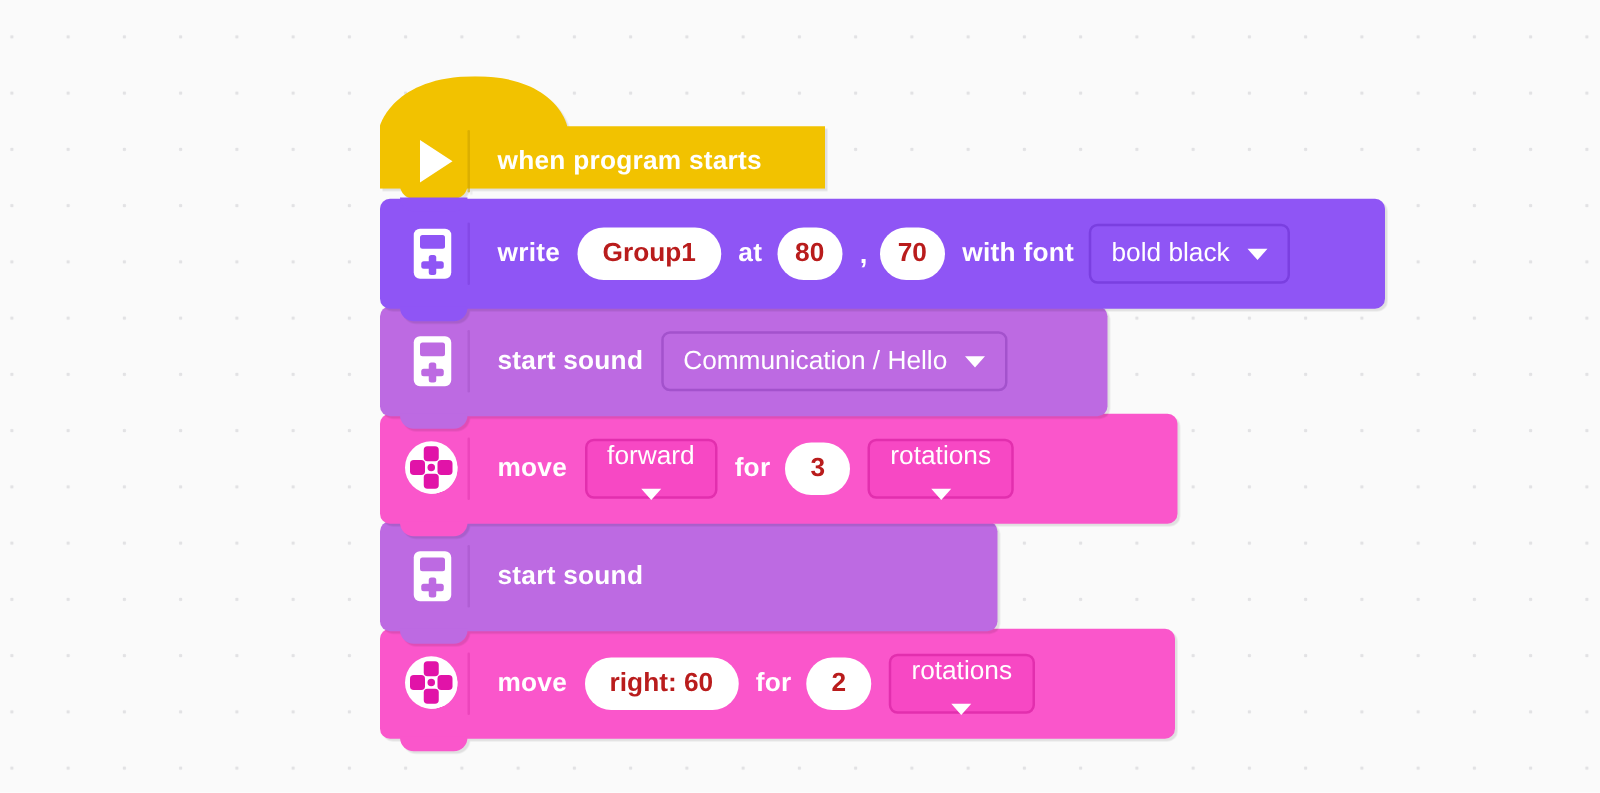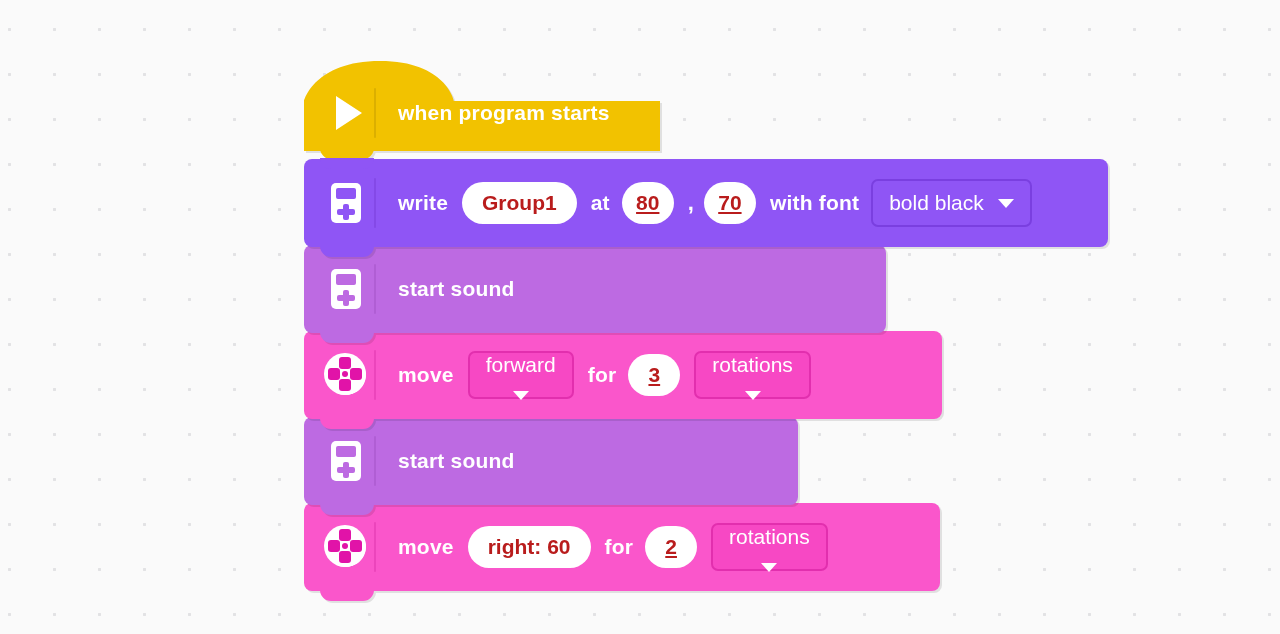--- a/index.html
+++ b/index.html
@@ -88,21 +88,21 @@
   }
   .hat .hat-shape {
     position: absolute;
     inset: 0;
     background: #f2c200;
     border-radius: 8px 8px 8px 8px;
     clip-path: path("M0,42 C0,42 10,2 76,2 C142,2 150,42 150,42 L348,42 L356,42 L356,92 L0,92 Z");
   }
   .hat-inner {
     position: absolute;
-    left: 0; top: 24px;
+    left: 0; top: 40px;
     width: 356px; height: 60px;
     display: flex;
     align-items: center;
     padding-left: 14px;
   }
 
   
   .icon-slot {
     width: 56px;
     min-width: 56px;
@@ -233,21 +233,21 @@
     align-items: center;
     justify-content: center;
     padding: 0 20px;
     margin-right: 14px;
     color: #b91c1c;
     font-size: 21px;
     font-weight: bold;
     white-space: nowrap;
     z-index: 2;
   }
-  .oval.round { padding: 0 8px; min-width: 52px; text-decoration: underline; }
+  .oval.round { padding: 0 8px; min-width: 52px; }
 
   
   .dd {
     display: flex;
     align-items: center;
     gap: 14px;
     height: 48px;
     border-radius: 7px;
     padding: 0 16px;
     color: #ffffff;
@@ -315,20 +315,24 @@
       <div class="body c-lpurple" style="width:582px;">
         <div class="notch c-lpurple"></div>
         <div class="icon-slot">
           <div class="hub-icon hub-lpurple">
             <div class="screen"></div>
             <div class="pad"></div>
           </div>
         </div>
         <div class="divider dv-lpurple"></div>
         <span class="lbl">start sound</span>
+        <div class="dd dd-lpurple">
+          <span>Communication / Hello</span>
+          <span class="caret"></span>
+        </div>
       </div>
       <div class="plug c-lpurple"></div>
     </div>
 
     <div class="block" style="z-index:4;">
       <div class="body c-pink" style="width:638px;">
         <div class="notch c-pink"></div>
         <div class="icon-slot">
           <div class="move-icon">
             <div class="arc"></div>

